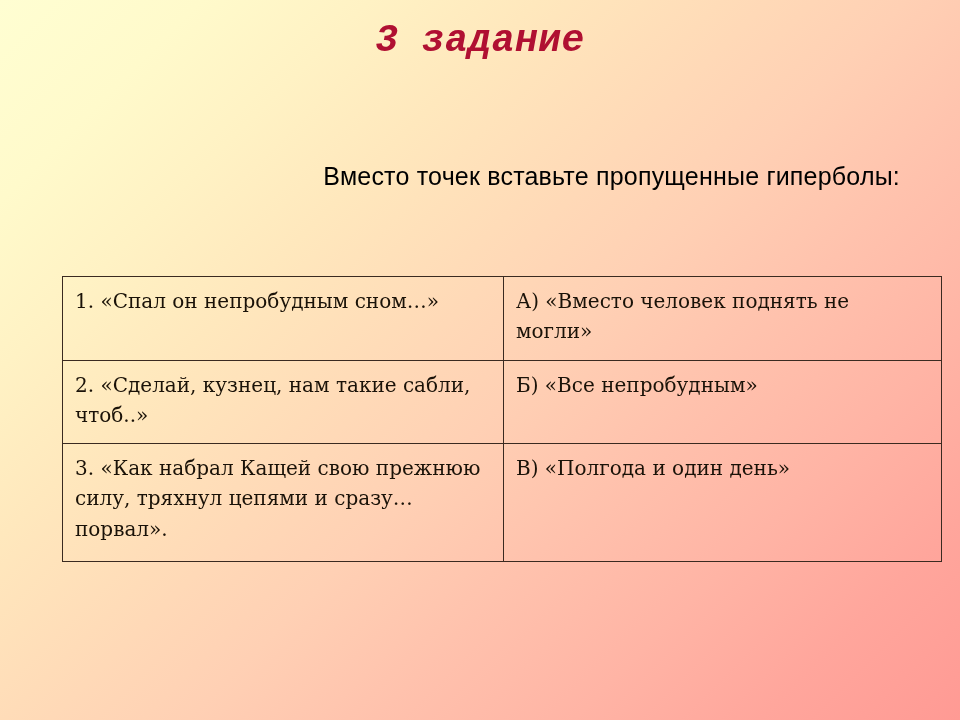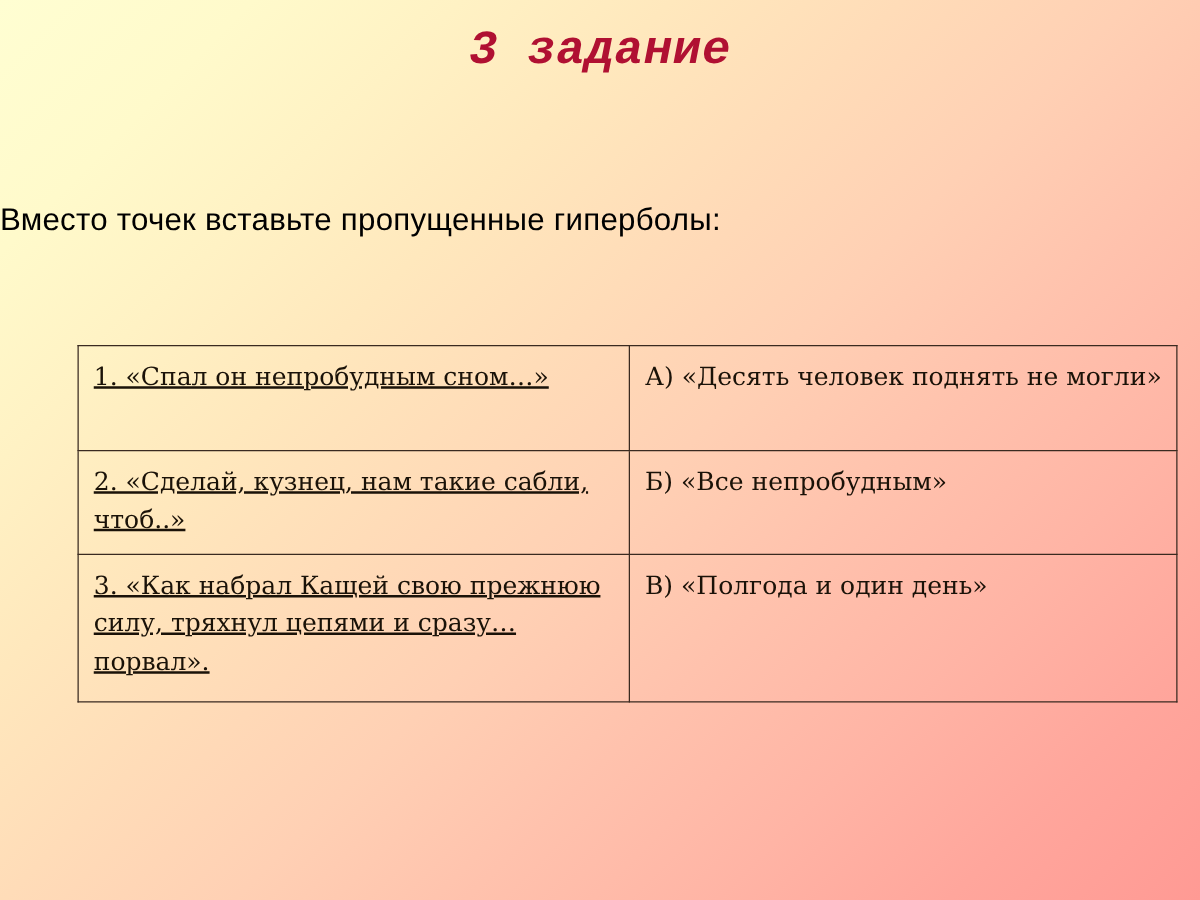--- a/index.html
+++ b/index.html
@@ -57,21 +57,21 @@
     margin-top: 8px;
     font-family: Liberation Mono, monospace;
   }
 
   
   .subtitle {
     position: absolute;
     left: 0;
     top: 162px;
     width: 900px;
-    text-align: left;
+    text-align: right;
     font-family: "Liberation Sans", sans-serif;
     font-size: 25px;
     font-weight: 400;
     color: #000000;
     letter-spacing: 0.2px;
   }
 
   
   .task-table {
     position: absolute;
@@ -84,21 +84,21 @@
   .task-table td {
     border: 1px solid #3a2a20;
     vertical-align: top;
     padding: 9px 10px 12px 12px;
     font-family: "DejaVu Serif", "Liberation Serif", serif;
     font-size: 20px;
     line-height: 1.52;
     color: #1a1208;
     background: transparent;
   }
-  .col-left  { width: 418px; text-decoration: underline; }
+  .col-left  { width: 418px; }
   .col-right { width: 415px; }
 
   .row-1 td { height: 62px; }
   .row-2 td { height: 56px; }
   .row-3 td { height: 96px; }
 </style>
 </head>
 <body>
 
 <div id="slide">
@@ -106,21 +106,21 @@
   <div class="title-block">
     <div class="title-line title-line-2">3 задание</div>
   </div>
 
   <div class="subtitle">Вместо точек вставьте пропущенные гиперболы:</div>
 
   <table class="task-table">
     <tbody>
       <tr class="row-1">
         <td class="col-left">1. «Спал он непробудным сном…»</td>
-        <td class="col-right">А) «Десять человек поднять не могли»</td>
+        <td class="col-right">А) «Вместо человек поднять не могли»</td>
       </tr>
       <tr class="row-2">
         <td class="col-left">2. «Сделай, кузнец, нам такие сабли, чтоб..»</td>
         <td class="col-right">Б) «Все непробудным»</td>
       </tr>
       <tr class="row-3">
         <td class="col-left">3. «Как набрал Кащей свою прежнюю силу, тряхнул цепями и сразу…порвал».</td>
         <td class="col-right">В) «Полгода и один день»</td>
       </tr>
     </tbody>

